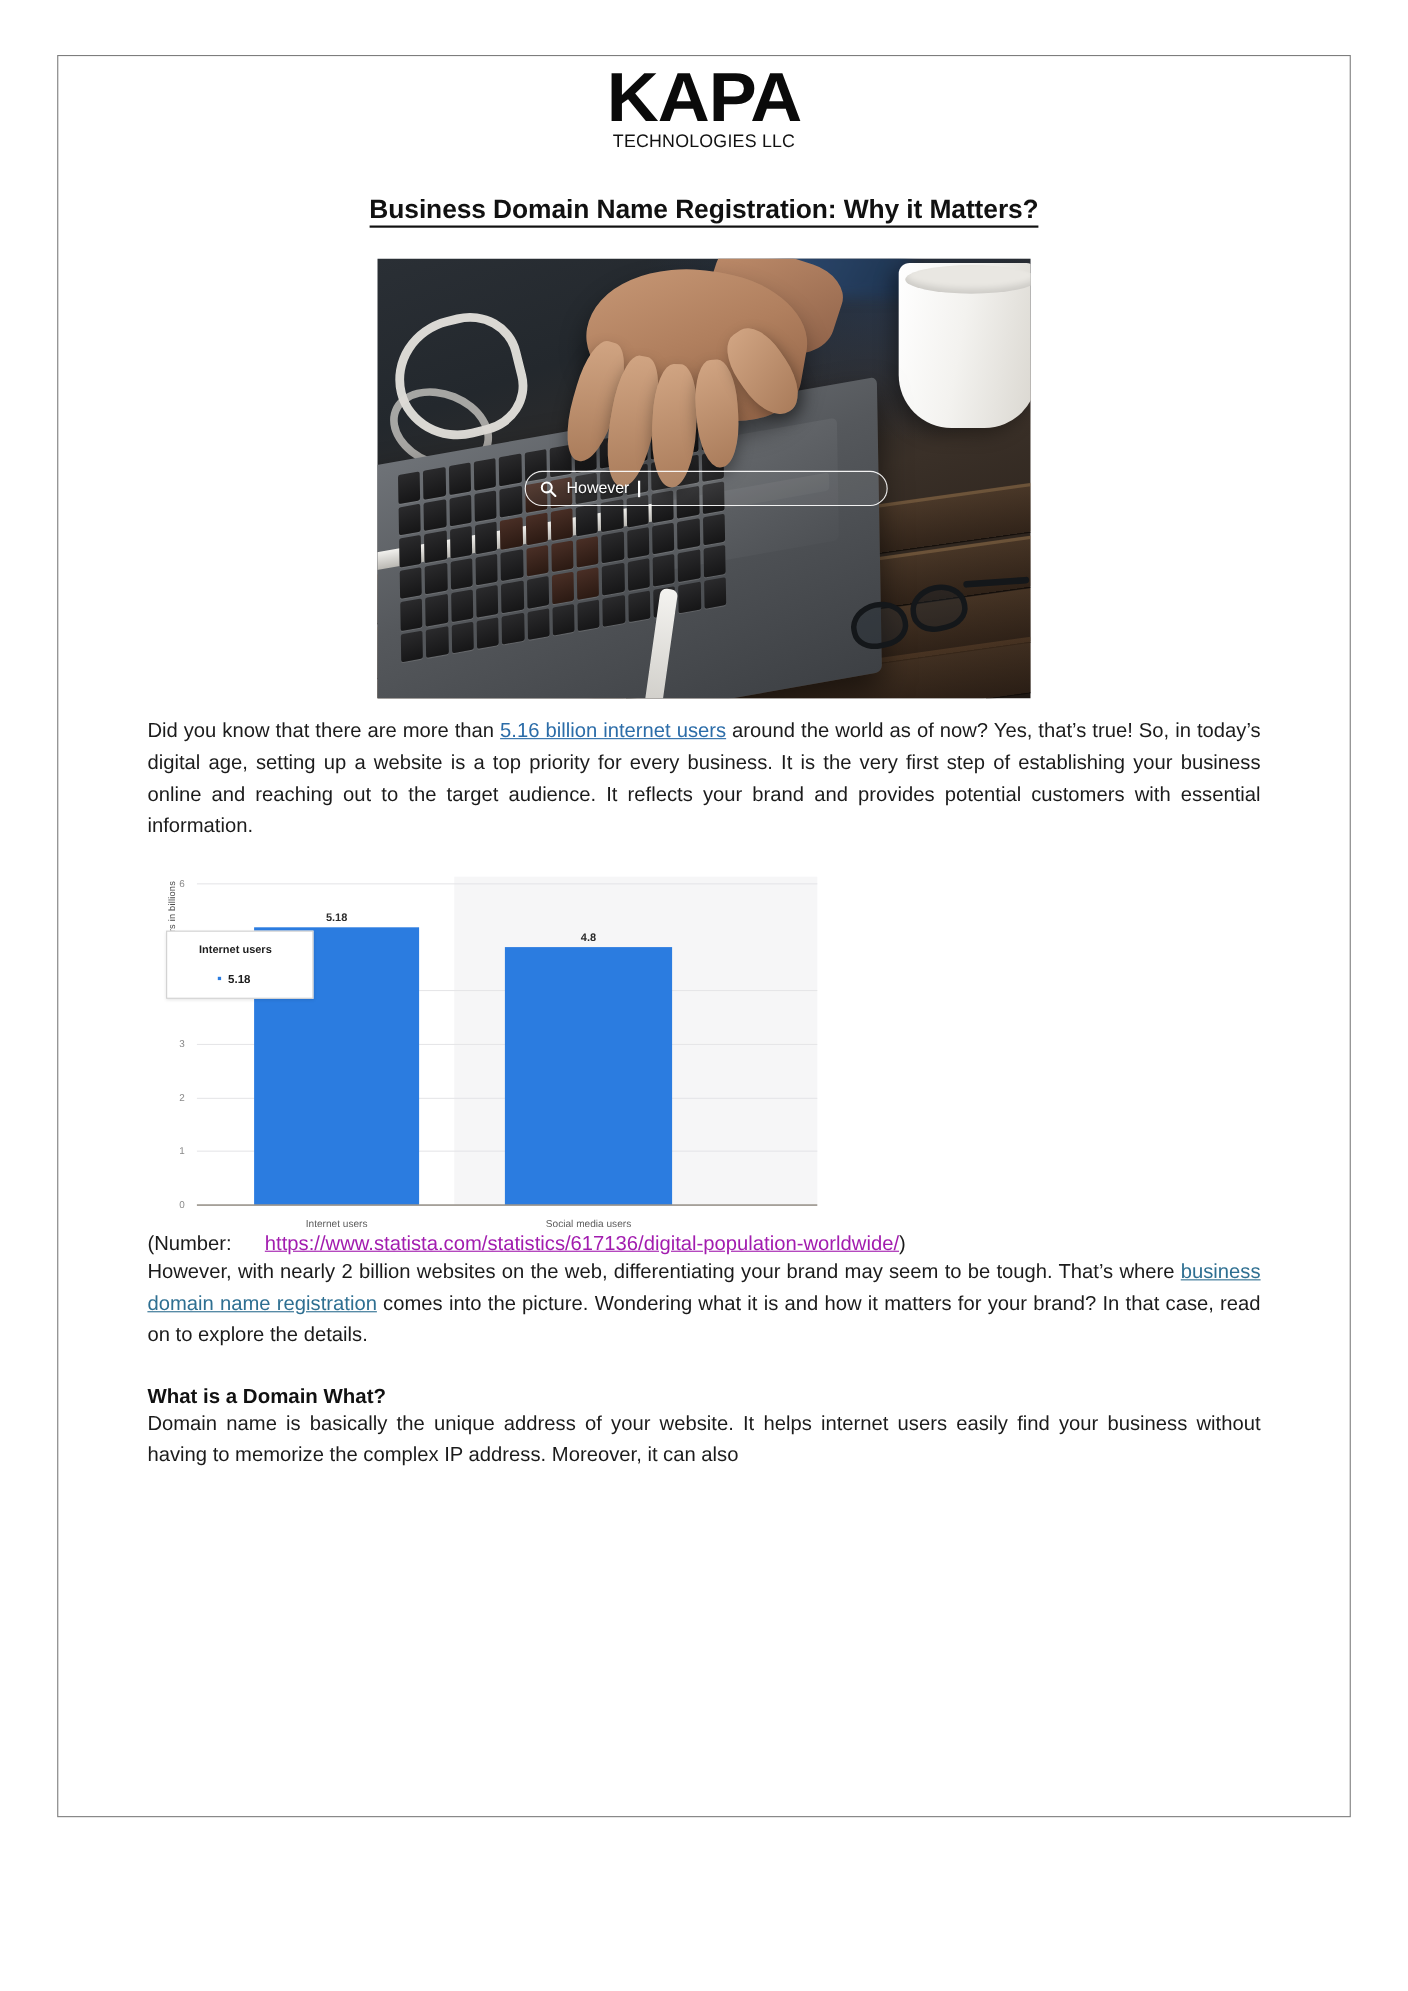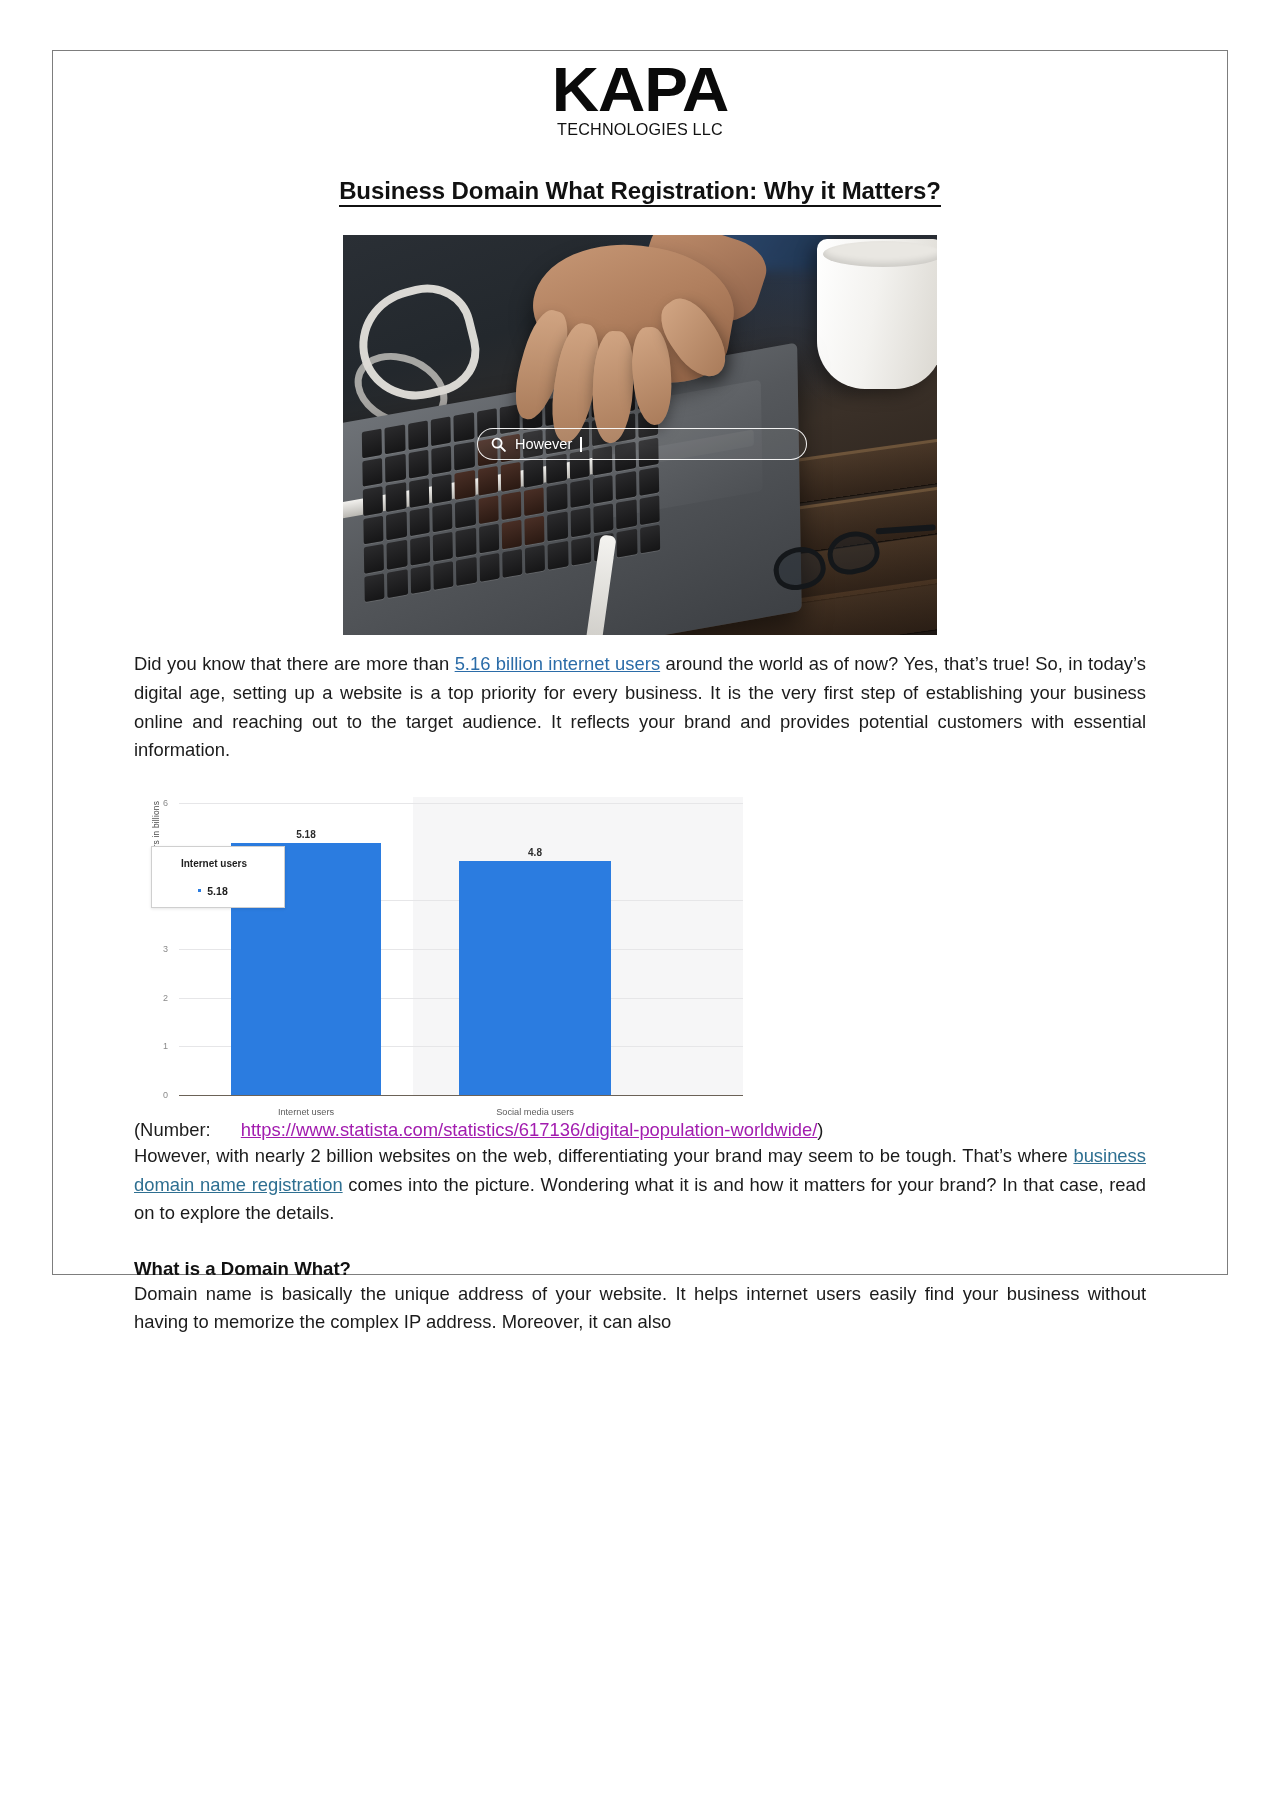--- a/index.html
+++ b/index.html
@@ -15,21 +15,21 @@
     color: #1b1b1b;
     overflow: hidden;
   }
 
   
   .page-sheet {
     position: absolute;
     left: 52px;
     top: 50px;
     width: 1176px;
-    height: 1225px;
+    height: 1602px;
     border: 1px solid #7d7d7d;
     background: #ffffff;
   }
 
   .page-inner {
     position: absolute;
     left: 0; top: 0;
     width: 100%;
     height: 100%;
     padding: 0;
@@ -495,21 +495,21 @@
 
 <div class="page-sheet">
   <div class="page-inner">
 
     <div class="logo-block">
       <div class="logo-word">KAPA</div>
       <div class="logo-sub">TECHNOLOGIES LLC</div>
     </div>
 
     <div class="doc-title">
-      <span>Business Domain What Registration: Why it Matters?</span>
+      <span>Business Domain Name Registration: Why it Matters?</span>
     </div>
 
     <div class="hero-wrap">
       <div class="hero">
         <div class="fabric"></div>
 
         <div class="plank p1"></div>
         <div class="plank p2"></div>
         <div class="plank p3"></div>
         <div class="plank p4"></div>

